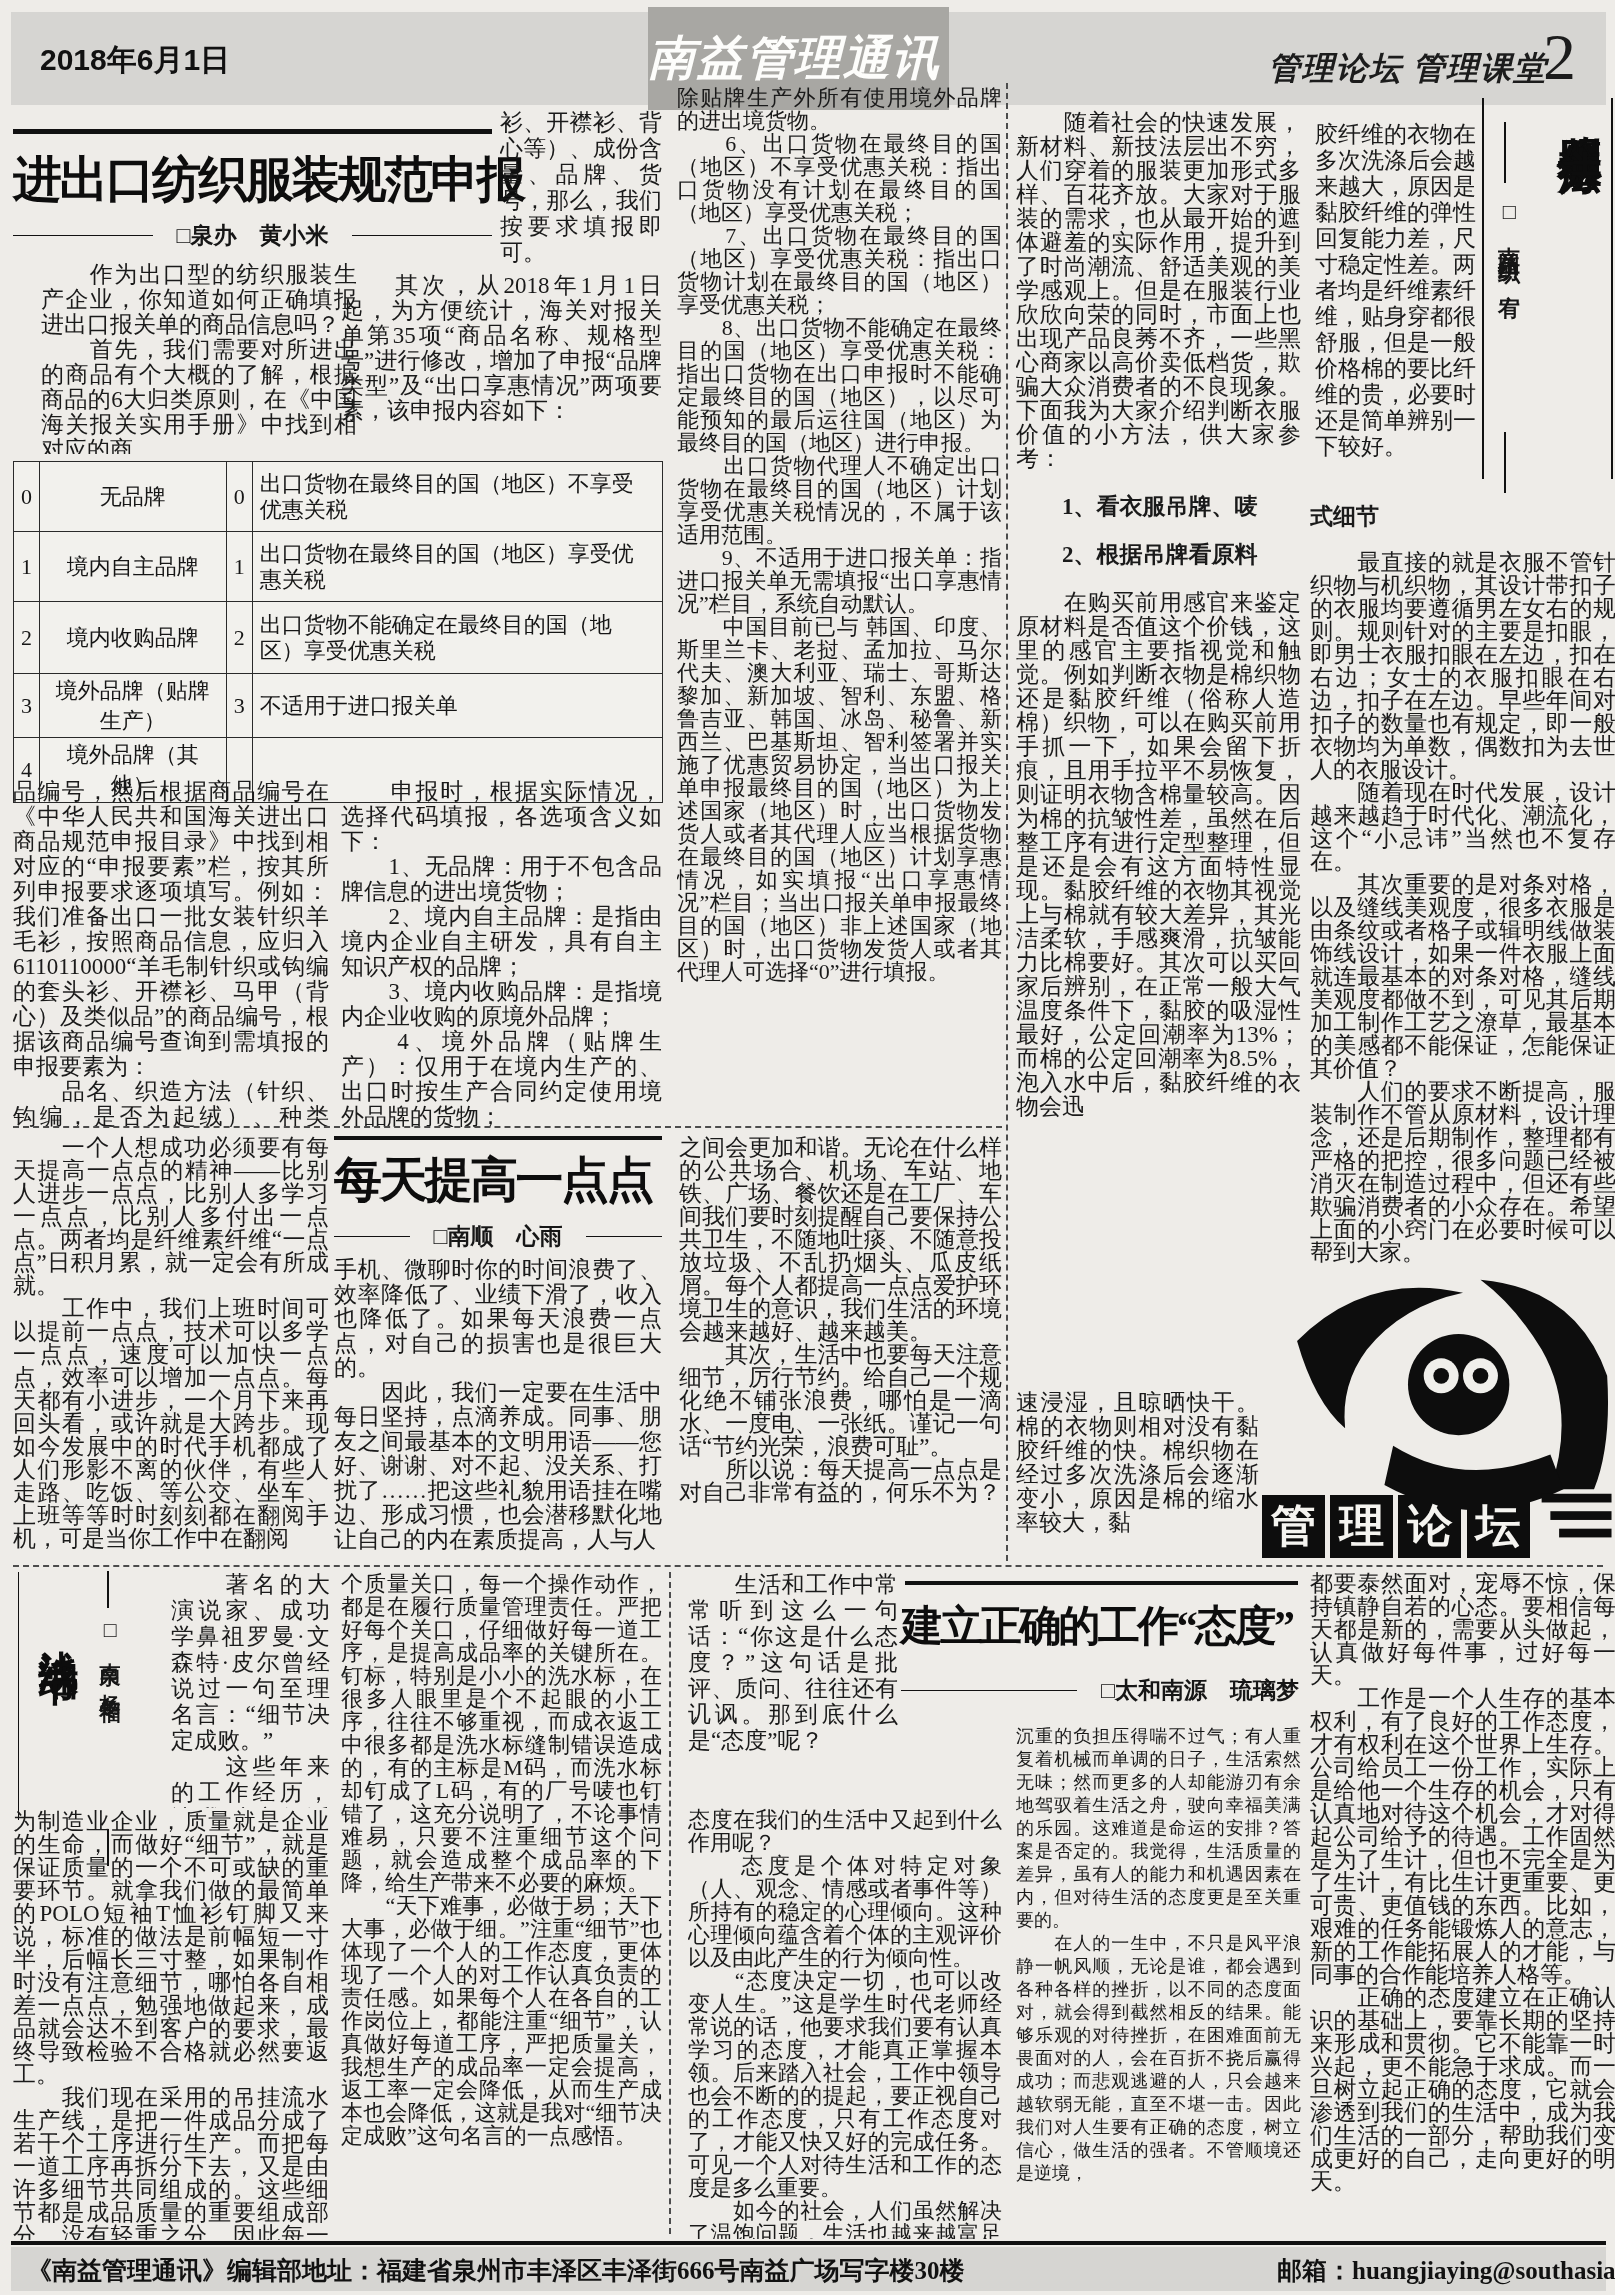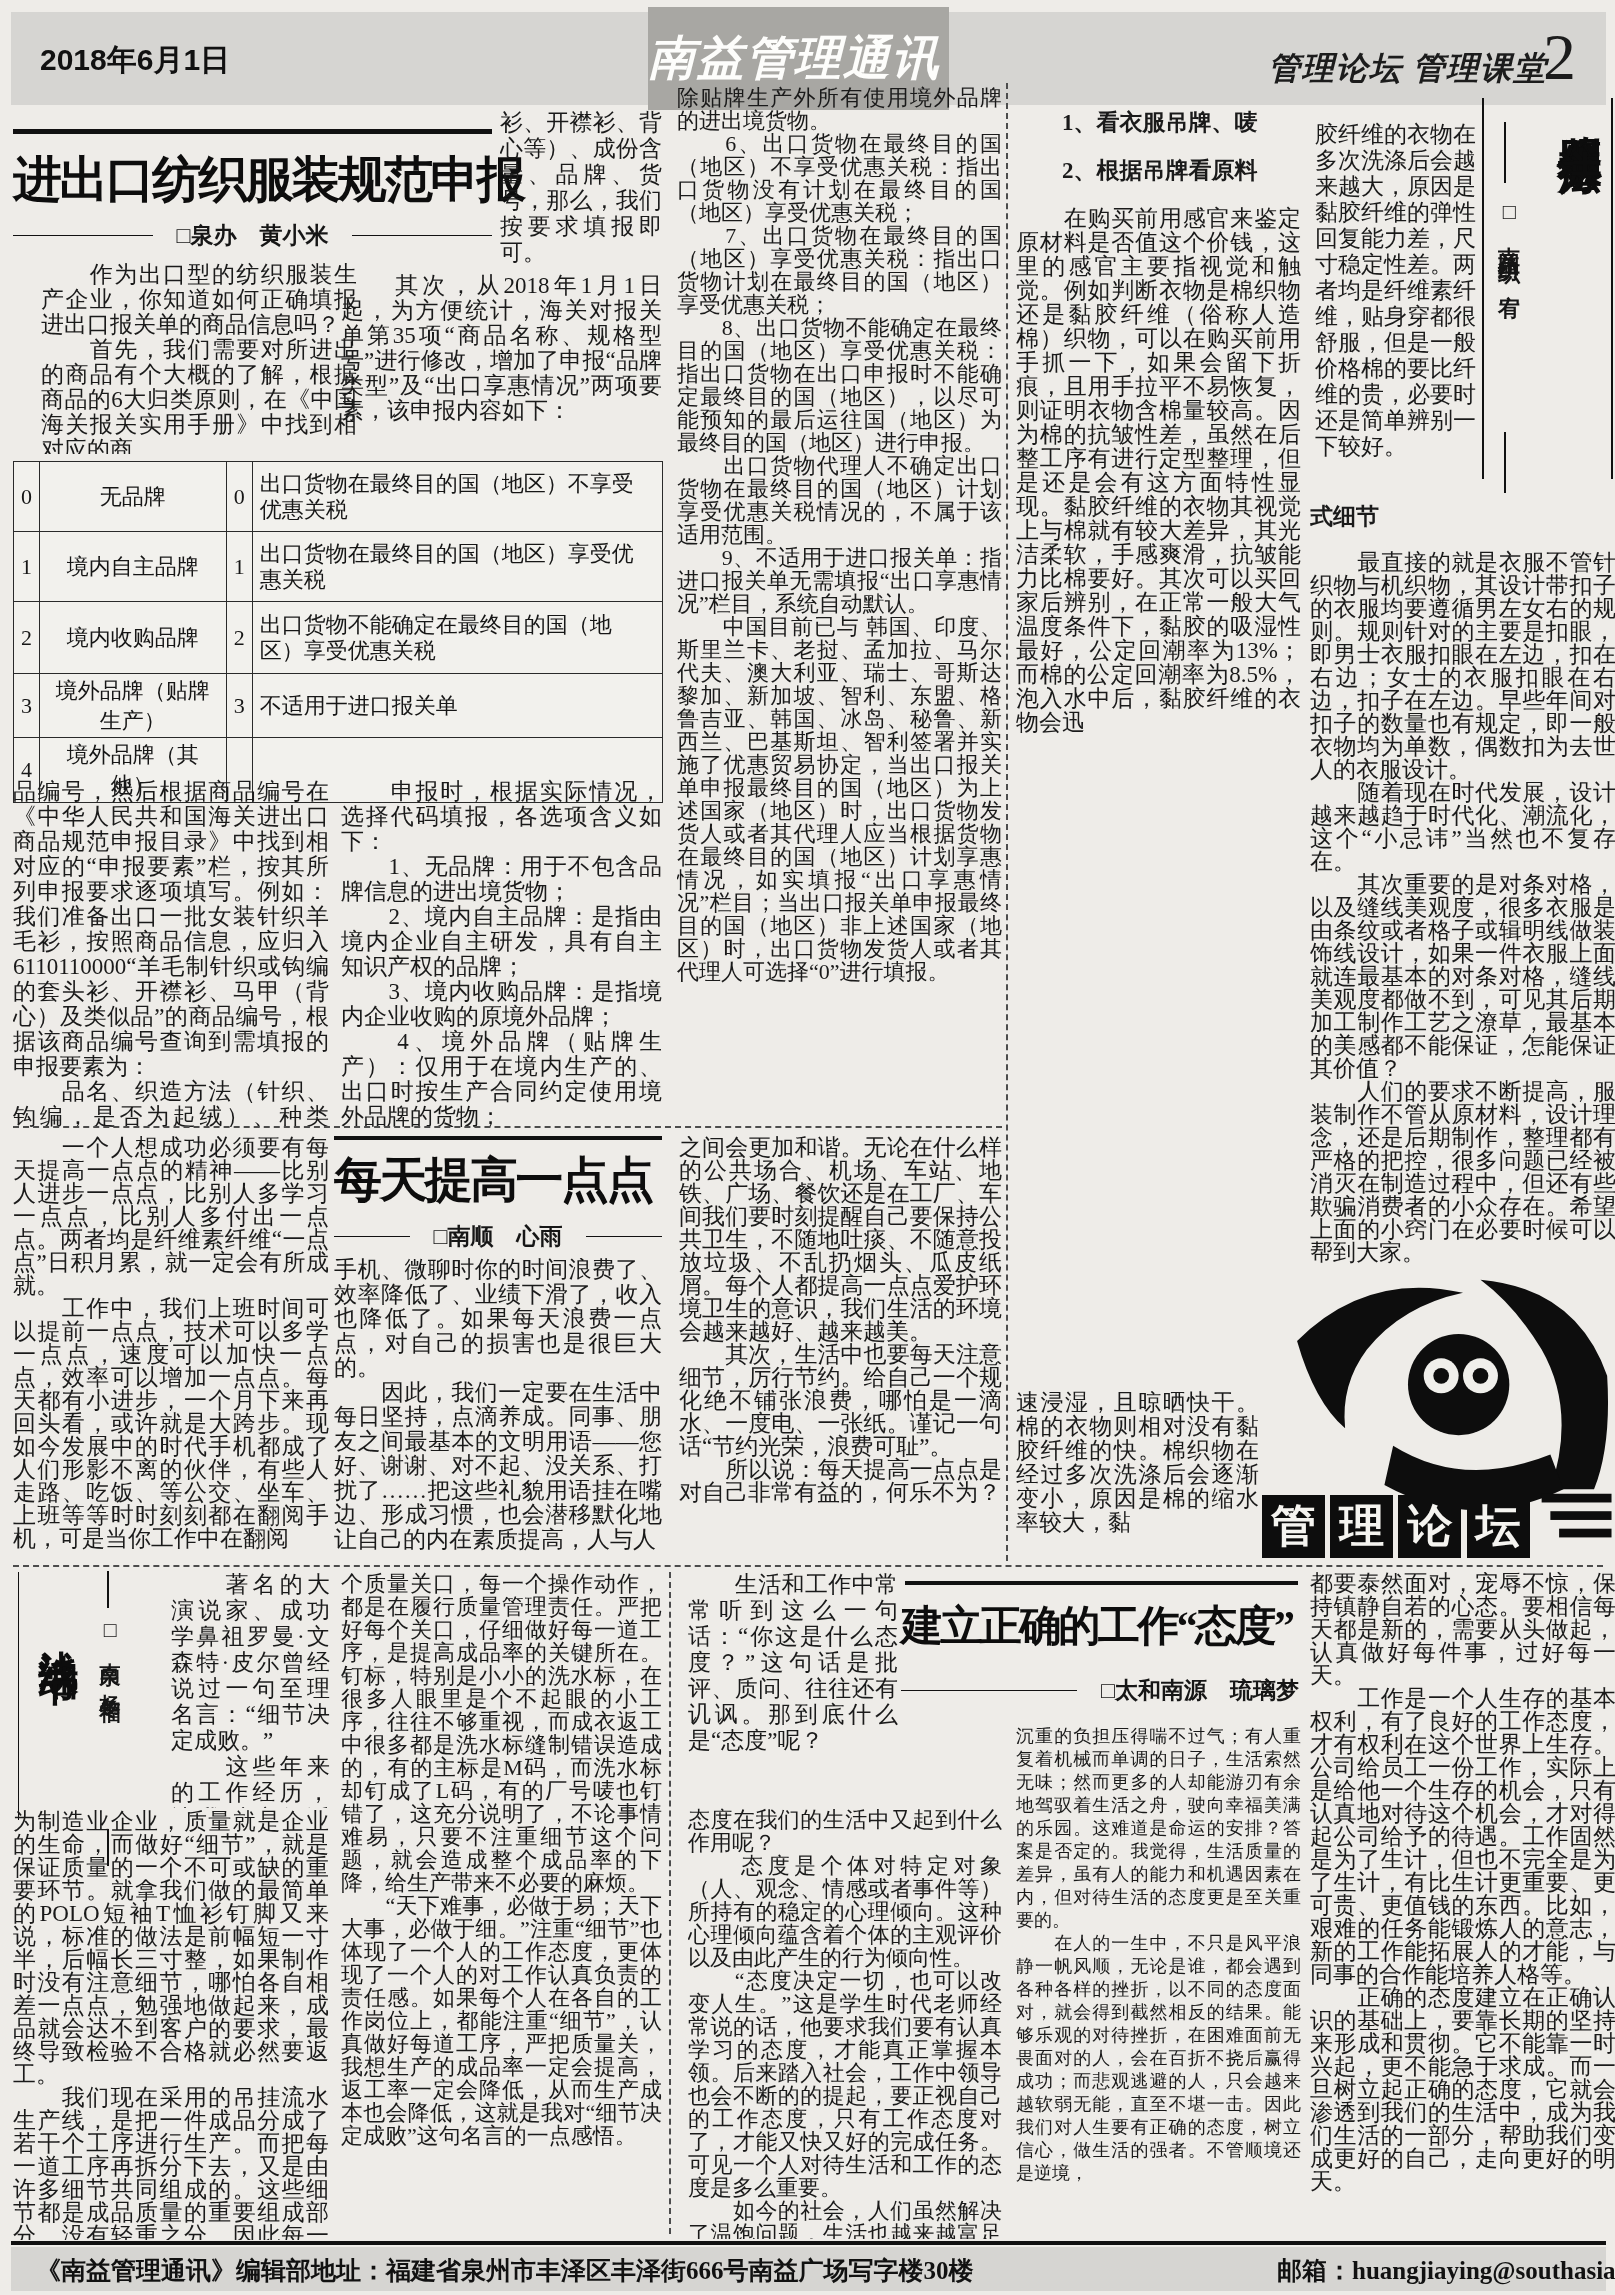--- a/index.html
+++ b/index.html
@@ -129,20 +129,21 @@
 　　中国目前已与 韩国、印度、斯里兰卡、老挝、孟加拉、马尔代夫、澳大利亚、瑞士、哥斯达黎加、新加坡、智利、东盟、格鲁吉亚、韩国、冰岛、秘鲁、新西兰、巴基斯坦、智利签署并实施了优惠贸易协定，当出口报关单申报最终目的国（地区）为上述国家（地区）时，出口货物发货人或者其代理人应当根据货物在最终目的国（地区）计划享惠情况，如实填报“出口享惠情况”栏目；当出口报关单申报最终目的国（地区）非上述国家（地区）时，出口货物发货人或者其代理人可选择“0”进行填报。</div>
 </div>
 
 <div class="vdash" style="left:1006px;top:83px;height:1478px;"></div>
 <div class="hdash" style="left:13px;top:1126px;width:989px;"></div>
 <div class="hdash" style="left:13px;top:1565px;width:1590px;"></div>
 <div class="vdash" style="left:669px;top:1572px;height:662px;"></div>
 
 <div>
   <div class="txt" style="left:1016px;top:87px;width:285px;height:1301px;line-height:24px;">
+    <div>　　随着社会的快速发展，新材料、新技法层出不穷，人们穿着的服装更加形式多样、百花齐放。大家对于服装的需求，也从最开始的遮体避羞的实际作用，提升到了时尚潮流、舒适美观的美学感观上。但是在服装行业欣欣向荣的同时，市面上也出现产品良莠不齐，一些黑心商家以高价卖低档货，欺骗大众消费者的不良现象。下面我为大家介绍判断衣服价值的小方法，供大家参考：</div>
     <div class="subhead">　　1、看衣服吊牌、唛</div>
     <div class="subhead">　　2、根据吊牌看原料</div>
     <div>　　在购买前用感官来鉴定原材料是否值这个价钱，这里的感官主要指视觉和触觉。例如判断衣物是棉织物还是黏胶纤维（俗称人造棉）织物，可以在购买前用手抓一下，如果会留下折痕，且用手拉平不易恢复，则证明衣物含棉量较高。因为棉的抗皱性差，虽然在后整工序有进行定型整理，但是还是会有这方面特性显现。黏胶纤维的衣物其视觉上与棉就有较大差异，其光洁柔软，手感爽滑，抗皱能力比棉要好。其次可以买回家后辨别，在正常一般大气温度条件下，黏胶的吸湿性最好，公定回潮率为13%；而棉的公定回潮率为8.5%，泡入水中后，黏胶纤维的衣物会迅</div>
   </div>
   <div class="txt" style="left:1016px;top:1391px;width:243px;height:169px;line-height:24px;">速浸湿，且晾晒快干。棉的衣物则相对没有黏胶纤维的快。棉织物在经过多次洗涤后会逐渐变小，原因是棉的缩水率较大，黏</div>
 
   <div class="txt" style="left:1315px;top:96px;width:161px;height:388px;line-height:26px;">
     <div>胶纤维的衣物在多次洗涤后会越来越大，原因是黏胶纤维的弹性回复能力差，尺寸稳定性差。两者均是纤维素纤维，贴身穿都很舒服，但是一般价格棉的要比纤维的贵，必要时还是简单辨别一下较好。</div>
     
   </div>
@@ -230,16 +231,16 @@
 　　如今的社会，人们虽然解决了温饱问题，生活也越来越富足了，但有人却感到压力很重，被</div>
   <div class="txt" style="left:1016px;top:1725px;width:285px;height:515px;font-size:18px;line-height:23px;">沉重的负担压得喘不过气；有人重复着机械而单调的日子，生活索然无味；然而更多的人却能游刃有余地驾驭着生活之舟，驶向幸福美满的乐园。这难道是命运的安排？答案是否定的。我觉得，生活质量的差异，虽有人的能力和机遇因素在内，但对待生活的态度更是至关重要的。
 　　在人的一生中，不只是风平浪静一帆风顺，无论是谁，都会遇到各种各样的挫折，以不同的态度面对，就会得到截然相反的结果。能够乐观的对待挫折，在困难面前无畏面对的人，会在百折不挠后赢得成功；而悲观逃避的人，只会越来越软弱无能，直至不堪一击。因此我们对人生要有正确的态度，树立信心，做生活的强者。不管顺境还是逆境，</div>
   <div class="txt" style="left:1310px;top:1572px;width:306px;height:667px;line-height:23px;">都要泰然面对，宠辱不惊，保持镇静自若的心态。要相信每天都是新的，需要从头做起，认真做好每件事，过好每一天。
 　　工作是一个人生存的基本权利，有了良好的工作态度，才有权利在这个世界上生存。公司给员工一份工作，实际上是给他一个生存的机会，只有认真地对待这个机会，才对得起公司给予的待遇。工作固然是为了生计，但也不完全是为了生计，有比生计更重要、更可贵、更值钱的东西。比如，艰难的任务能锻炼人的意志，新的工作能拓展人的才能，与同事的合作能培养人格等。
 　　正确的态度建立在正确认识的基础上，要靠长期的坚持来形成和贯彻。它不能靠一时兴起，更不能急于求成。而一旦树立起正确的态度，它就会渗透到我们的生活中，成为我们生活的一部分，帮助我们变成更好的自己，走向更好的明天。</div>
 </div>
 
 <div class="footbar"></div>
 <div class="footband"></div>
-<div class="foot" style="left:36px;">《南益管理通讯》编辑部地址：福建省泉州市丰泽区丰泽街666号南益广场写字楼30楼</div>
+<div class="foot" style="left:27px;">《南益管理通讯》编辑部地址：福建省泉州市丰泽区丰泽街666号南益广场写字楼30楼</div>
 <div class="foot" style="left:991px;margin-top:44px;">电话：0595-22111006</div>
 <div class="foot" style="left:1277px;">邮箱：huangjiaying@southasiagroup.com</div>
 
 
 </body></html>

